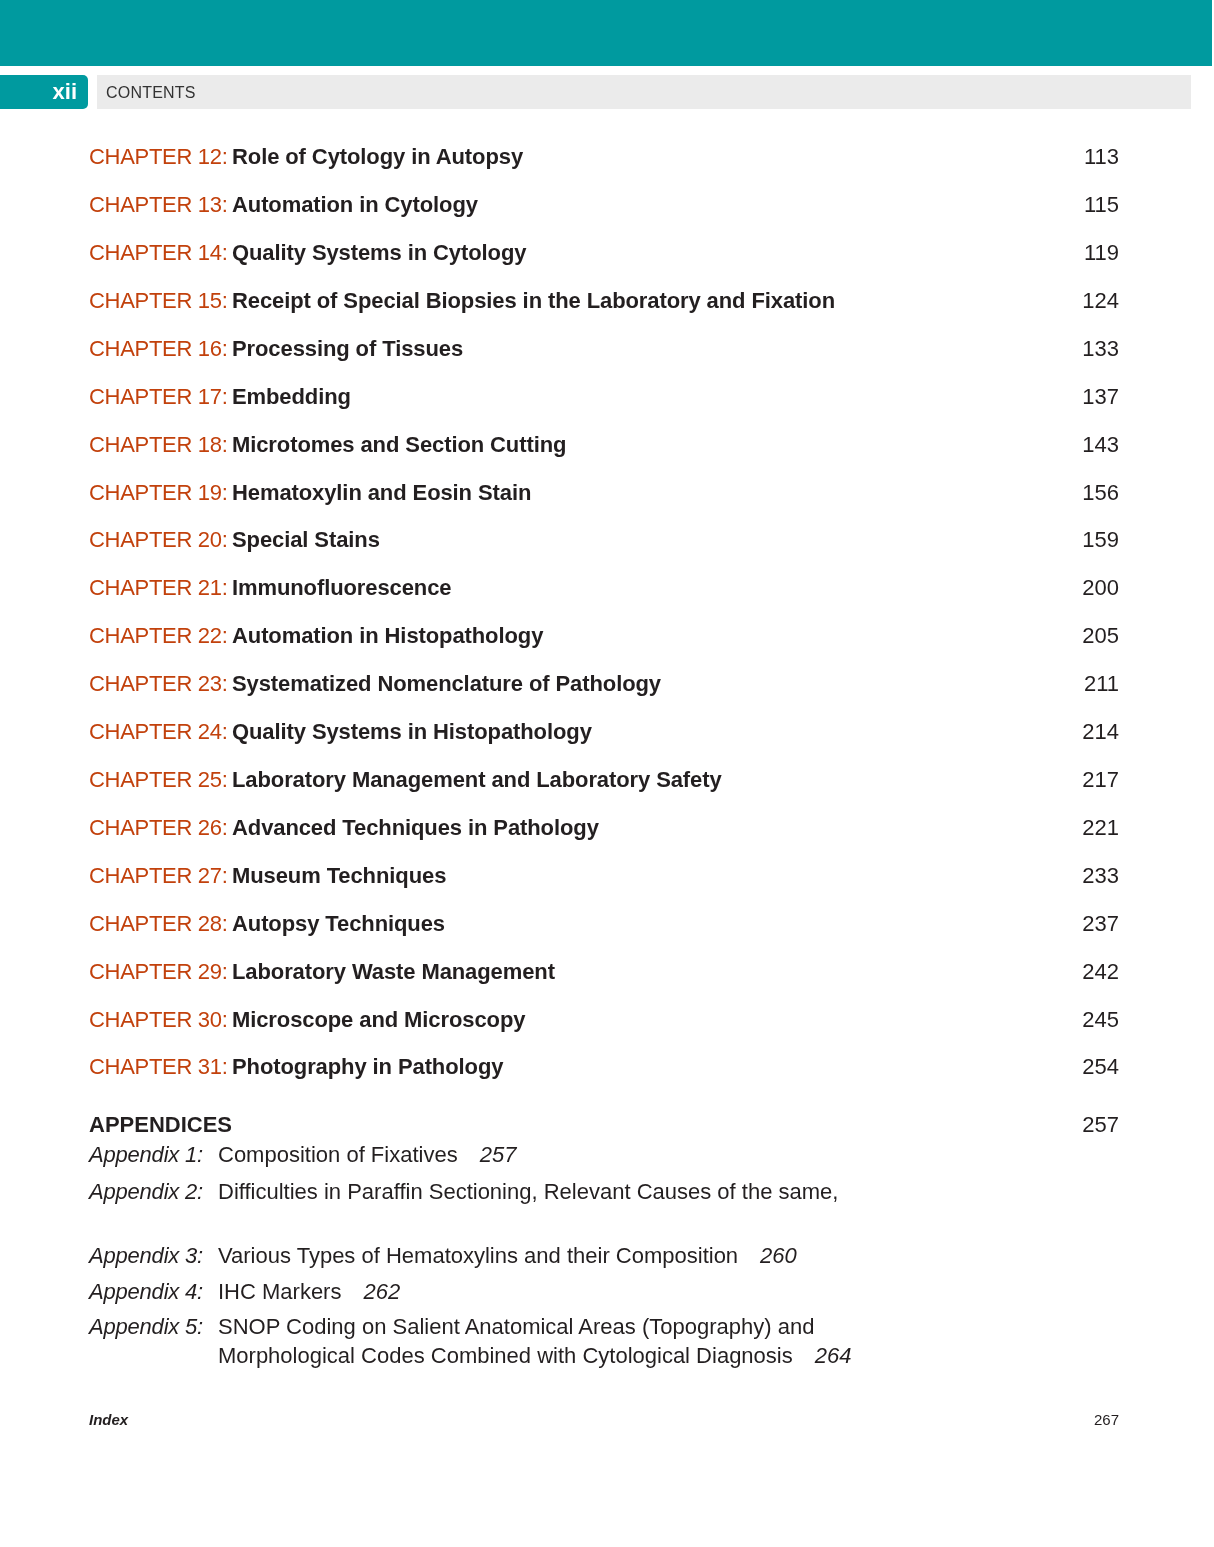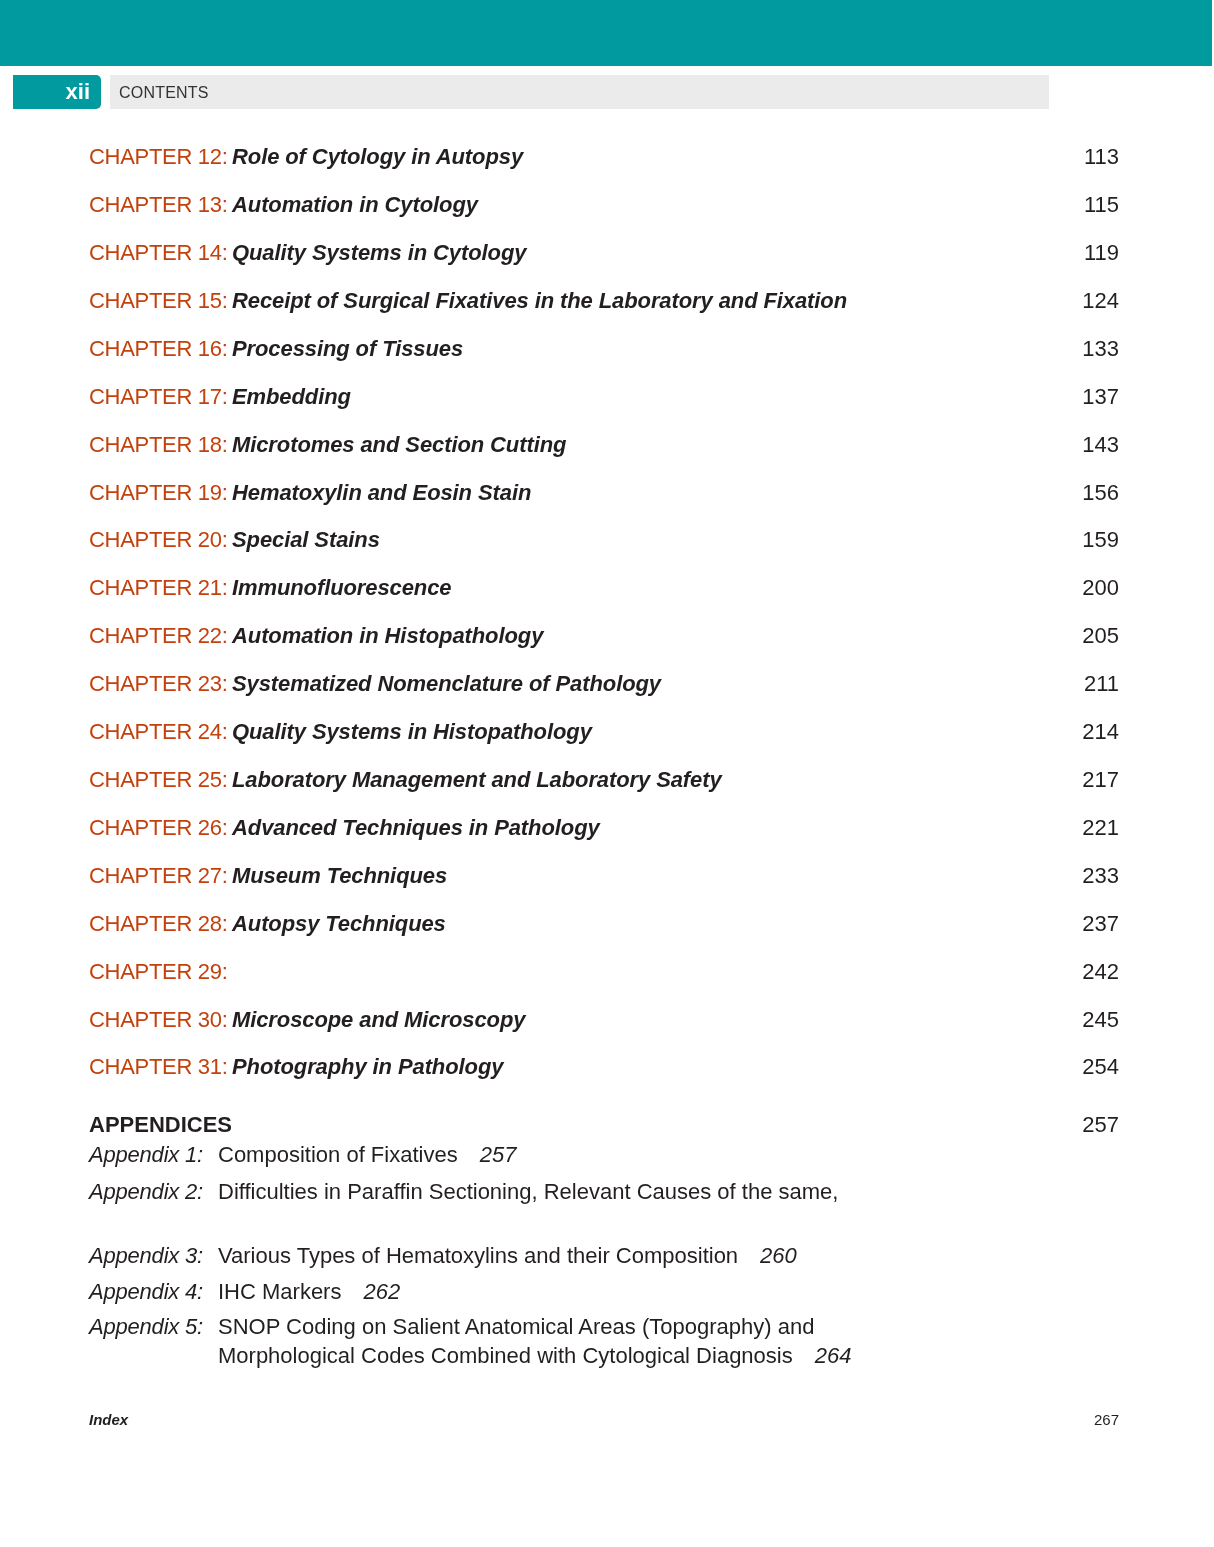--- a/index.html
+++ b/index.html
@@ -19,22 +19,22 @@
     }
     .top-band {
       position: absolute;
       left: 0; top: 0;
       width: 1212px;
       height: 66px;
       background: #009a9f;
     }
     .running-head {
       position: absolute;
-      left: 13px; top: 75px;
-      width: 1036px;
+      left: 0; top: 75px;
+      width: 1191px;
       height: 34px;
     }
     .folio-tab {
       position: absolute;
       left: 0; top: 0;
       width: 88px;
       height: 34px;
       background: #009a9f;
       border-radius: 0 5px 5px 0;
       color: #ffffff;
@@ -76,21 +76,20 @@
       left: 0; top: 0;
       color: #c2410c;
       letter-spacing: -0.3px;
     }
     .chapter-title {
       position: absolute;
       left: 143px; top: 0;
       font-weight: bold;
       color: #231f20;
       letter-spacing: -0.1px;
-      font-style: italic;
     }
     .page-num {
       position: absolute;
       right: 0; top: 0;
       font-weight: normal;
       color: #231f20;
       text-align: right;
     }
 
     .appendices-head {
@@ -166,21 +165,21 @@
       <span class="chapter-title">Automation in Cytology</span>
       <span class="page-num">115</span>
     </div>
     <div class="chapter-row" style="top:238px">
       <span class="chapter-label">CHAPTER 14:</span>
       <span class="chapter-title">Quality Systems in Cytology</span>
       <span class="page-num">119</span>
     </div>
     <div class="chapter-row" style="top:286px">
       <span class="chapter-label">CHAPTER 15:</span>
-      <span class="chapter-title">Receipt of Surgical Fixatives in the Laboratory and Fixation</span>
+      <span class="chapter-title">Receipt of Special Biopsies in the Laboratory and Fixation</span>
       <span class="page-num">124</span>
     </div>
     <div class="chapter-row" style="top:334px">
       <span class="chapter-label">CHAPTER 16:</span>
       <span class="chapter-title">Processing of Tissues</span>
       <span class="page-num">133</span>
     </div>
     <div class="chapter-row" style="top:382px">
       <span class="chapter-label">CHAPTER 17:</span>
       <span class="chapter-title">Embedding</span>
@@ -236,20 +235,21 @@
       <span class="chapter-title">Museum Techniques</span>
       <span class="page-num">233</span>
     </div>
     <div class="chapter-row" style="top:909px">
       <span class="chapter-label">CHAPTER 28:</span>
       <span class="chapter-title">Autopsy Techniques</span>
       <span class="page-num">237</span>
     </div>
     <div class="chapter-row" style="top:957px">
       <span class="chapter-label">CHAPTER 29:</span>
+      <span class="chapter-title">Laboratory Waste Management</span>
       <span class="page-num">242</span>
     </div>
     <div class="chapter-row" style="top:1005px">
       <span class="chapter-label">CHAPTER 30:</span>
       <span class="chapter-title">Microscope and Microscopy</span>
       <span class="page-num">245</span>
     </div>
     <div class="chapter-row" style="top:1052px">
       <span class="chapter-label">CHAPTER 31:</span>
       <span class="chapter-title">Photography in Pathology</span>

